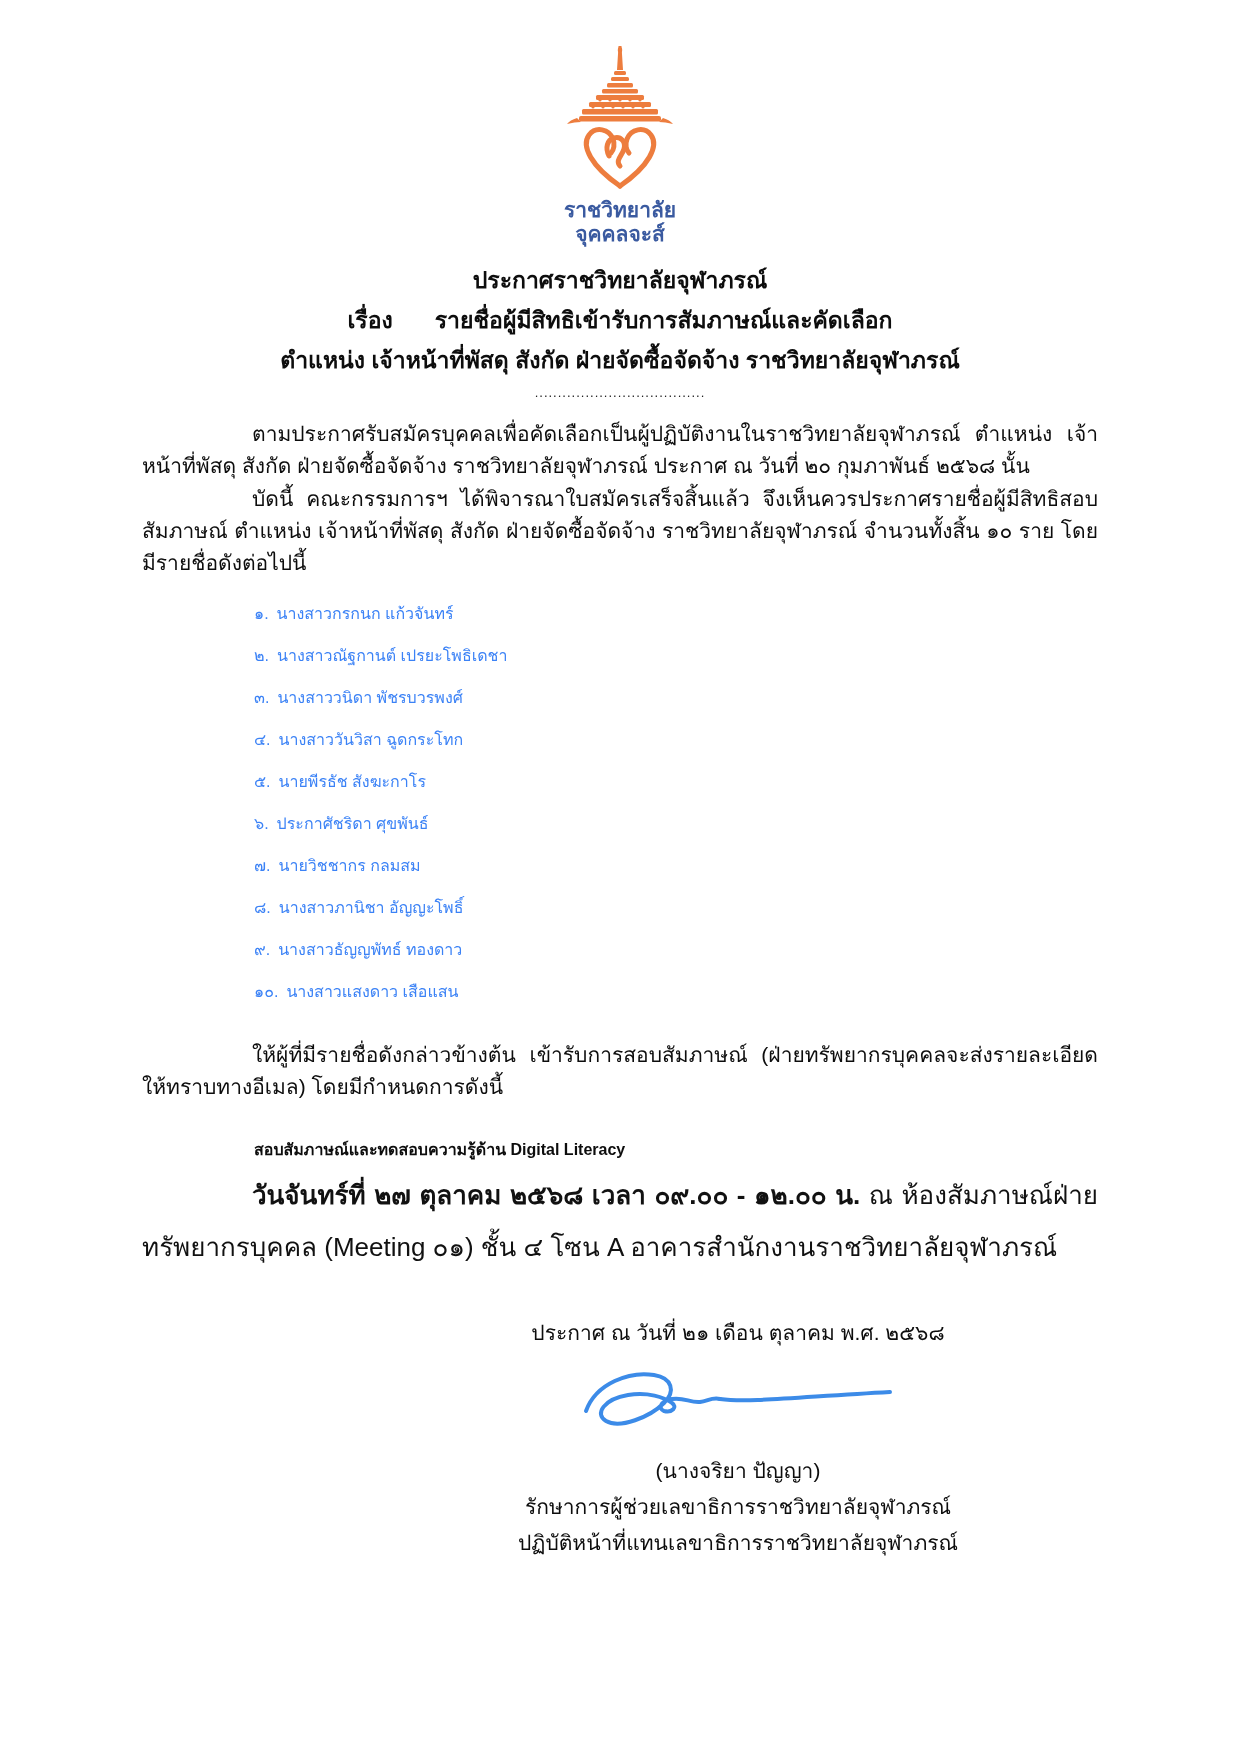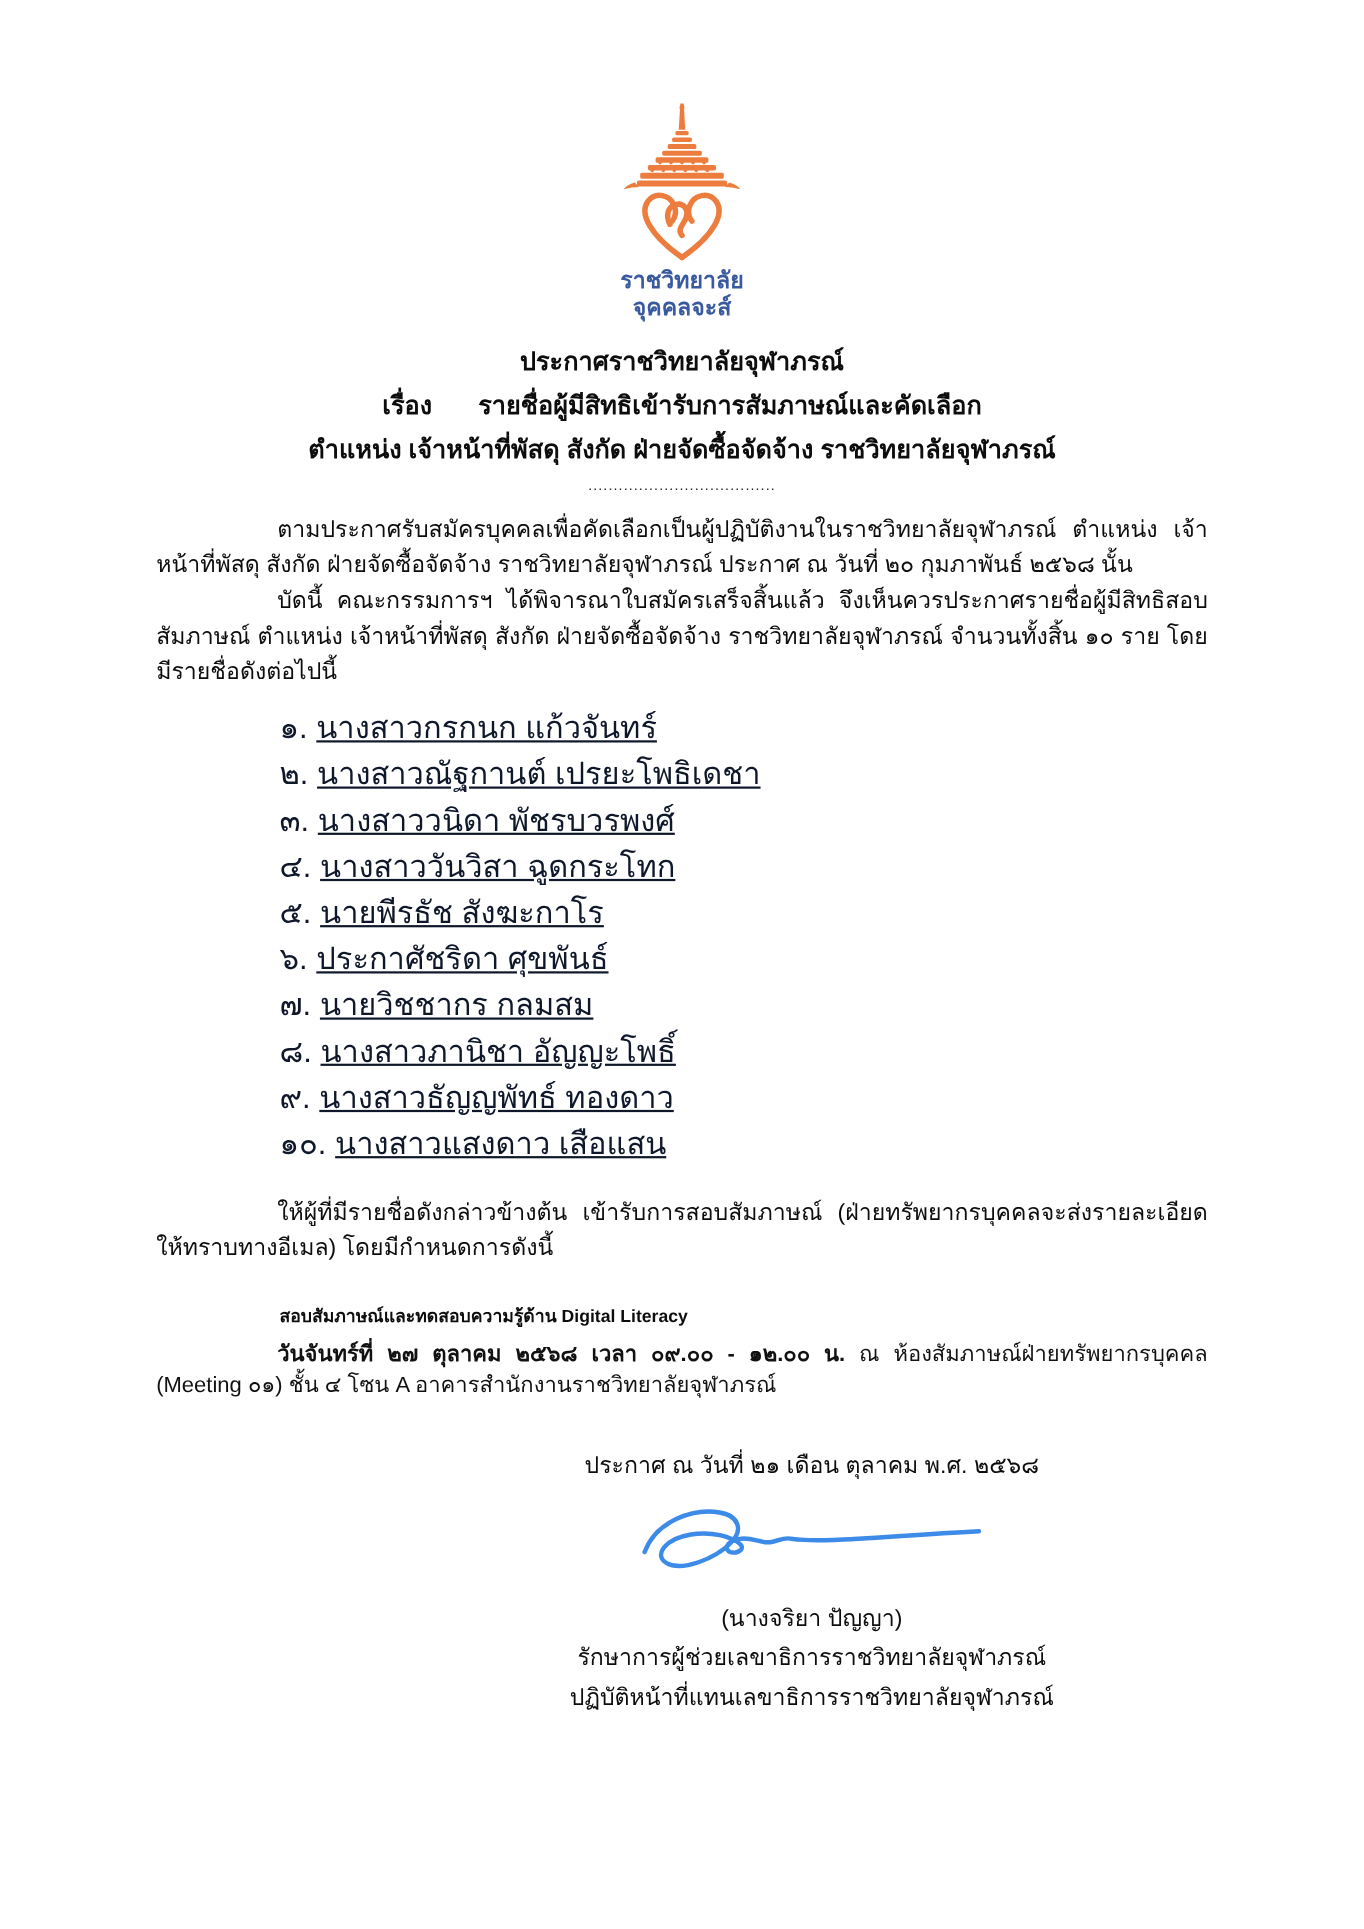--- a/index.html
+++ b/index.html
@@ -9,21 +9,21 @@
     height: 1754px;
     margin: 0 auto;
     background: #ffffff;
     font-family: "Liberation Sans", "DejaVu Sans", sans-serif;
     color: #111111;
     overflow: hidden;
   }
   .content { padding: 0 142px; }
 
   
-  .logo-block { padding-top: 92px; text-align: center; line-height: 0; font-family: Liberation Mono, monospace; }
+  .logo-block { padding-top: 44px; text-align: center; line-height: 0; }
   .emblem-svg { width: 190px; height: 150px; }
   .logo-text { margin-top: 4px; line-height: 1.2; }
   .logo-text div {
     font-size: 21px;
     font-weight: 700;
     color: #3a5aa0;
     line-height: 24px;
   }
 
   
@@ -53,41 +53,40 @@
     text-indent: 110px;
     text-align: justify;
     color: #0d0d0d;
   }
   .candidate-list {
     margin: 14px 0 0 112px;
     padding: 0;
     list-style: none;
   }
   .candidate-list li {
-    font-size: 28px;
+    font-size: 16px;
     line-height: 42px;
-    color: #0f172a;
-    text-decoration: underline;
+    color: #3b82f6;
   }
   .candidate-list .c-no { display: inline-block; margin-right: 8px; }
   .after-list { margin-top: 26px; }
 
   .schedule { margin-top: 28px; }
   .schedule p { margin: 0; }
   .sched-title {
     font-size: 16px;
     font-weight: 700;
     line-height: 38px;
     margin-left: 112px !important;
     text-indent: 0;
     text-align: left;
   }
   .sched-line {
-    font-size: 20px;
-    line-height: 28px;
+    font-size: 26px;
+    line-height: 52px;
     text-indent: 110px;
     text-align: justify;
   }
   .sched-line .bold { font-weight: 700; }
 
   
   .sign-block {
     width: 520px;
     margin-left: 478px;
     margin-top: 44px;

